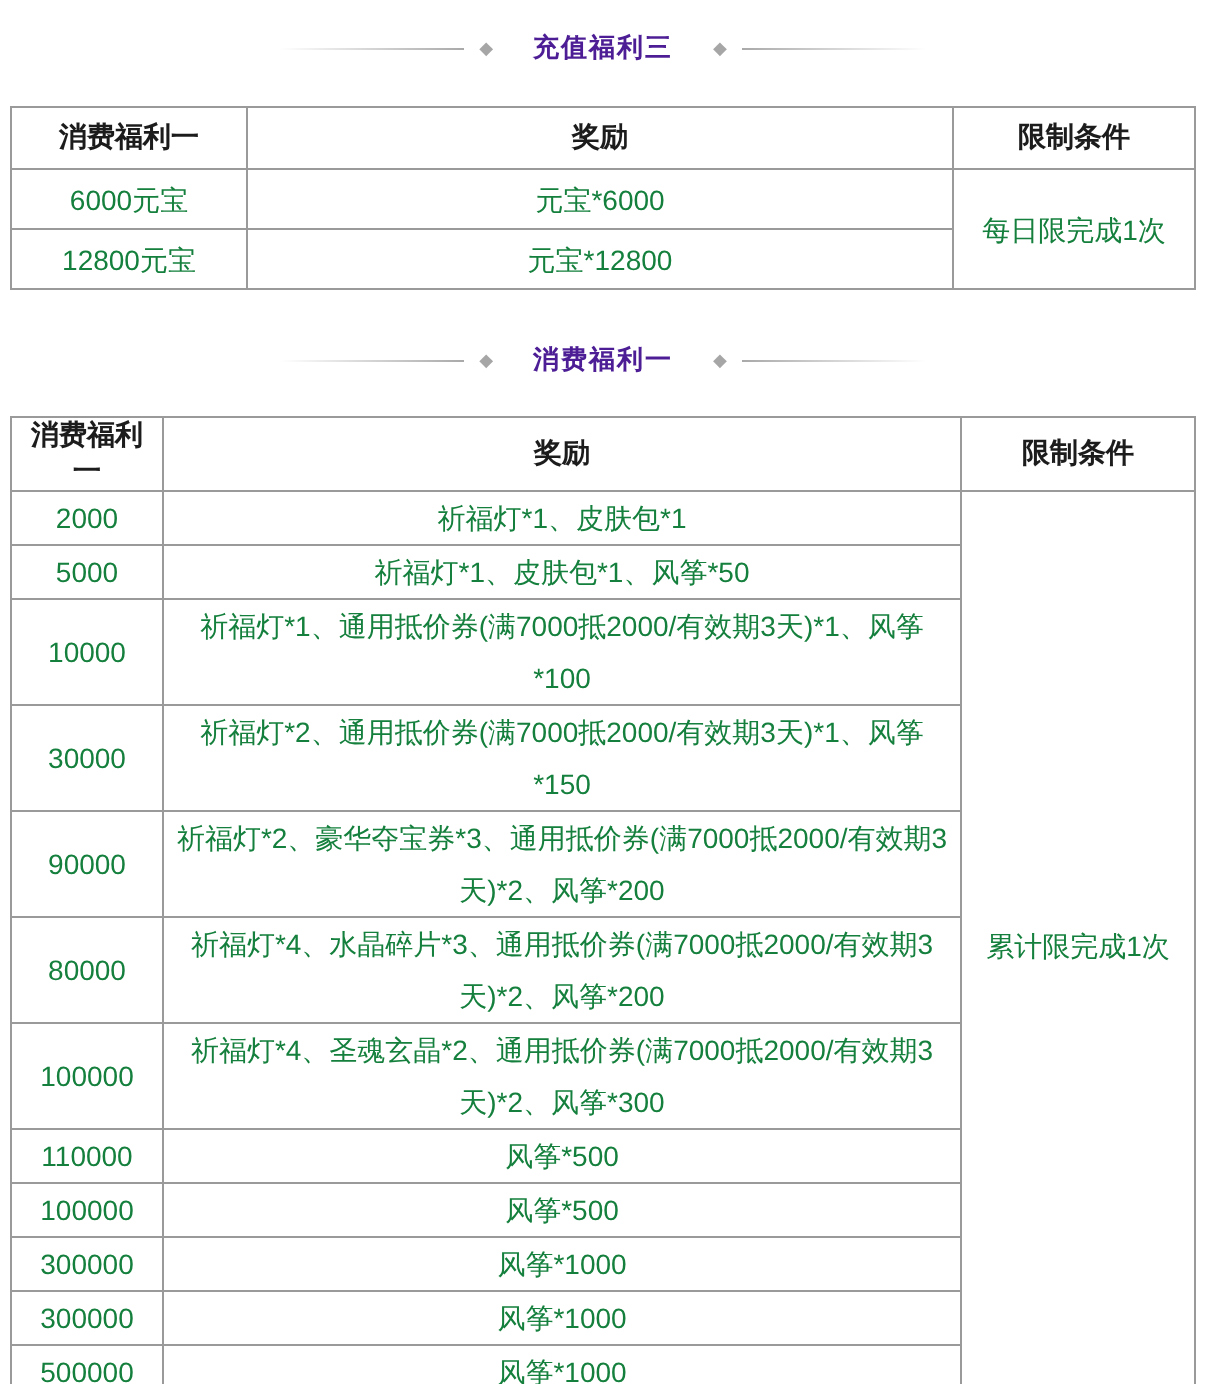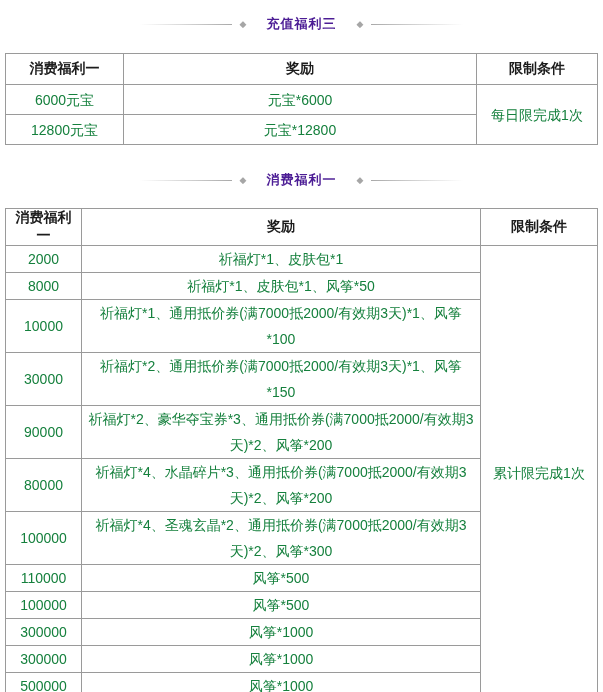--- a/index.html
+++ b/index.html
@@ -116,21 +116,21 @@
         <th>限制条件</th>
       </tr>
     </thead>
     <tbody>
       <tr>
         <td>2000</td>
         <td>祈福灯*1、皮肤包*1</td>
         <td rowspan="12">累计限完成1次</td>
       </tr>
       <tr>
-        <td>8000</td>
+        <td>5000</td>
         <td>祈福灯*1、皮肤包*1、风筝*50</td>
       </tr>
       <tr>
         <td>10000</td>
         <td>祈福灯*1、通用抵价券(满7000抵2000/有效期3天)*1、风筝*100</td>
       </tr>
       <tr>
         <td>30000</td>
         <td>祈福灯*2、通用抵价券(满7000抵2000/有效期3天)*1、风筝*150</td>
       </tr>

